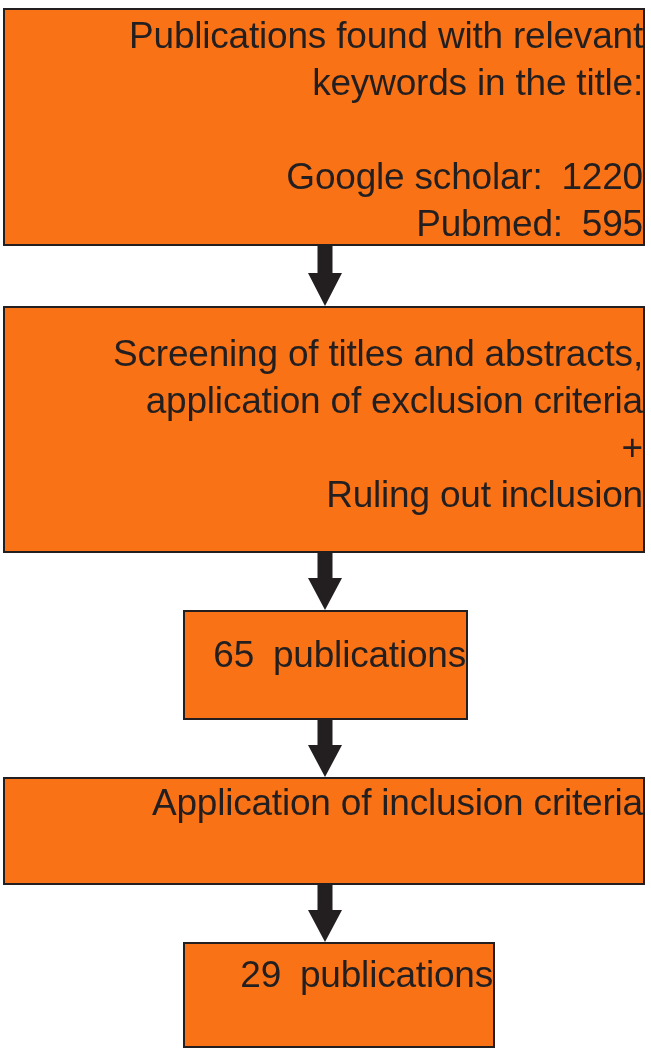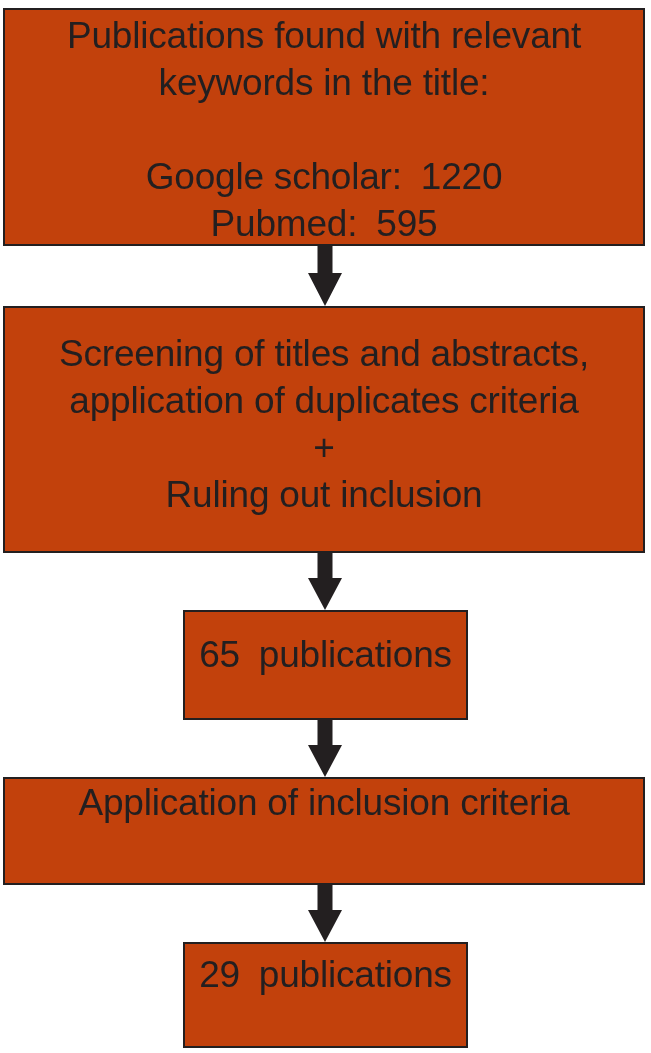--- a/index.html
+++ b/index.html
@@ -13,31 +13,31 @@
     height: 1053px;
     background: #ffffff;
     font-family: "Liberation Sans", sans-serif;
     color: #231f20;
     overflow: hidden;
   }
   .box {
     position: absolute;
     box-sizing: border-box;
     border: 2px solid #231f20;
-    background: #c2410c;
-    text-align: center;
+    background: #f97316;
+    text-align: right;
     font-size: 37px;
     line-height: 47px;
     letter-spacing: -0.2px;
   }
   .box1 { left: 3px;   top: 8px;   width: 642px; height: 238px; padding-top: 2px; }
   .box2 { left: 3px;   top: 306px; width: 642px; height: 247px; padding-top: 22px; }
   .box3 { left: 183px; top: 610px; width: 285px; height: 110px; padding-top: 19px; }
   .box4 { left: 3px;   top: 777px; width: 642px; height: 108px; }
-  .box5 { left: 183px; top: 942px; width: 285px; height: 106px; padding-top: 7px; }
+  .box5 { left: 183px; top: 942px; width: 312px; height: 106px; padding-top: 7px; }
   .line { white-space: nowrap; }
   .blank-line { height: 47px; }
   .bold { font-weight: 400; }
   .val-gap { margin-left: 0.24em; }
   .arrow {
     position: absolute;
     width: 34px;
     left: 308px;
   }
   .arrow svg { display: block; width: 34px; }
@@ -67,21 +67,21 @@
   </div>
 
   <div class="arrow arrow1">
     <svg viewBox="0 0 34 60" width="34" height="60" aria-hidden="true">
       <polygon points="9.5,0 24.5,0 24.5,27 34,27 17,60 0,27 9.5,27"></polygon>
     </svg>
   </div>
 
   <div class="box box2">
     <div class="line">Screening of titles and abstracts,</div>
-    <div class="line">application of duplicates criteria</div>
+    <div class="line">application of exclusion criteria</div>
     <div class="line">+</div>
     <div class="line">Ruling out inclusion</div>
   </div>
 
   <div class="arrow arrow2">
     <svg viewBox="0 0 34 57" width="34" height="57" aria-hidden="true">
       <polygon points="9.5,0 24.5,0 24.5,25 34,25 17,57 0,25 9.5,25"></polygon>
     </svg>
   </div>
 

